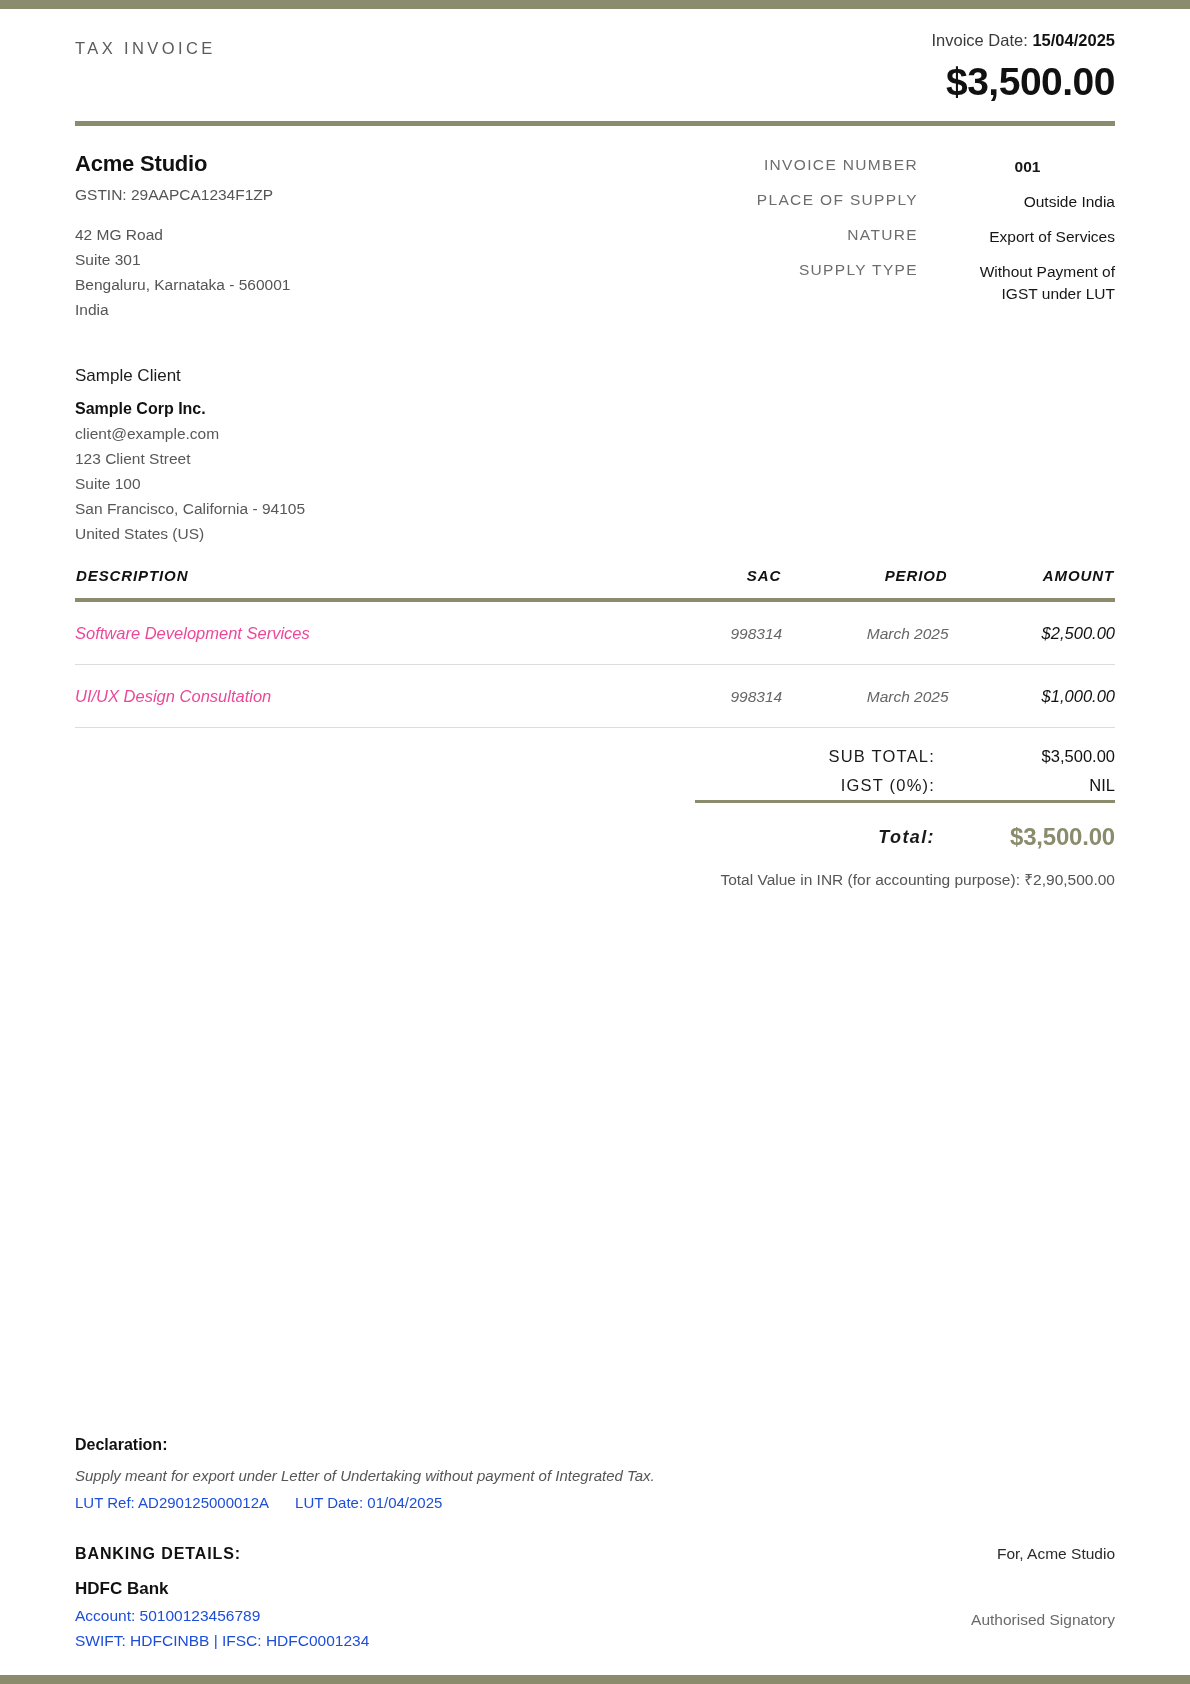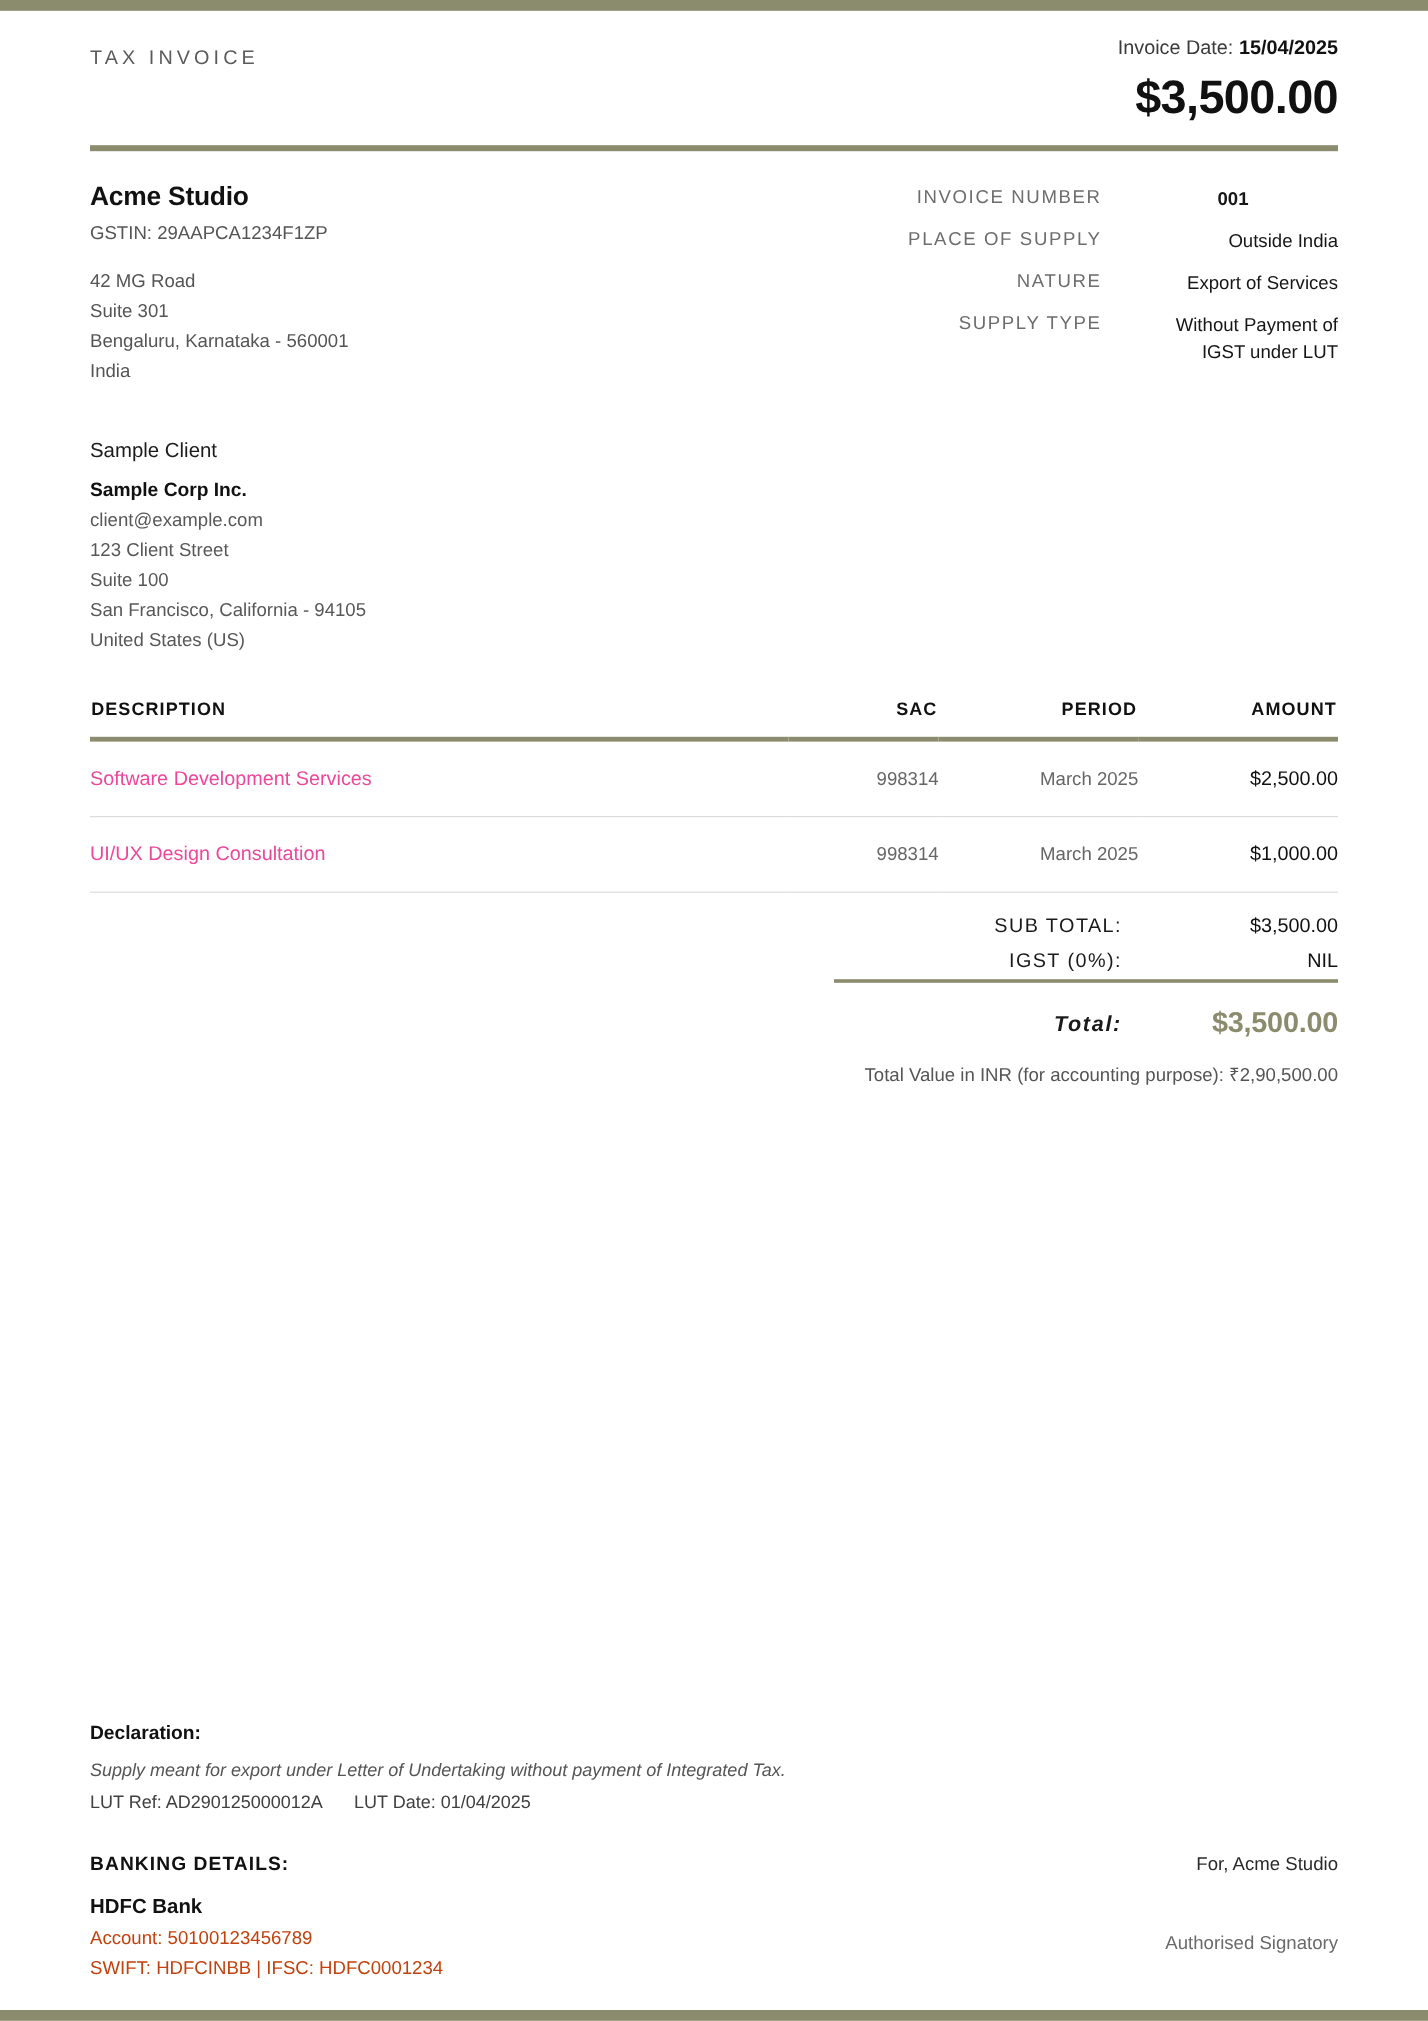--- a/index.html
+++ b/index.html
@@ -139,22 +139,23 @@
     font-size: 15.5px;
     color: #585858;
     line-height: 1.6;
     margin-top: 4px;
   }
 
   
   .items {
     width: 100%;
     border-collapse: collapse;
-    margin-top: 36px;
+    margin-top: 20px;
     table-layout: fixed;
+    font-style: italic;
   }
   .items th {
     font-size: 15px;
     font-weight: bold;
     letter-spacing: 0.9px;
     color: #111;
     padding-bottom: 14px;
     text-align: right;
   }
   .items th.desc, .items td.desc {
@@ -243,21 +244,21 @@
     color: #111;
   }
   .decl-text {
     font-size: 15px;
     font-style: italic;
     color: #555;
     margin-top: 13px;
   }
   .decl-lut {
     font-size: 15px;
-    color: #404040;
+    color: #1d4ed8;
     margin-top: 10px;
   }
   .decl-lut .gap { display: inline-block; width: 26px; }
 
   .bank-row {
     display: flex;
     justify-content: space-between;
     align-items: flex-start;
     margin-top: 34px;
   }
@@ -268,21 +269,21 @@
     color: #111;
   }
   .bank-name {
     font-size: 17px;
     font-weight: bold;
     color: #111;
     margin-top: 16px;
   }
   .bank-lines {
     font-size: 15.5px;
-    color: #c2410c;
+    color: #1d4ed8;
     line-height: 1.58;
     margin-top: 5px;
   }
   .sign-block {
     text-align: right;
   }
   .sign-for {
     font-size: 15.5px;
     color: #2a2a2a;
   }

